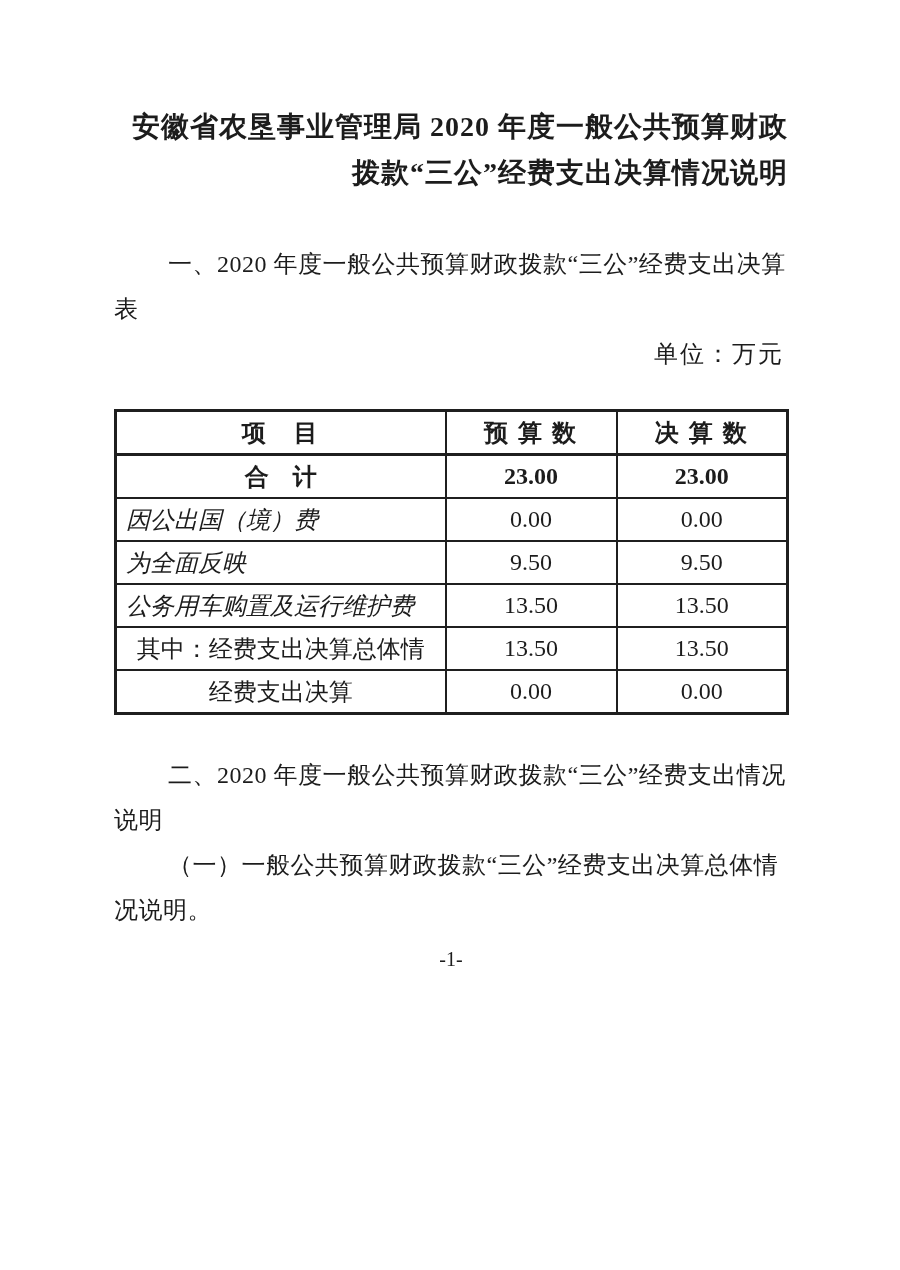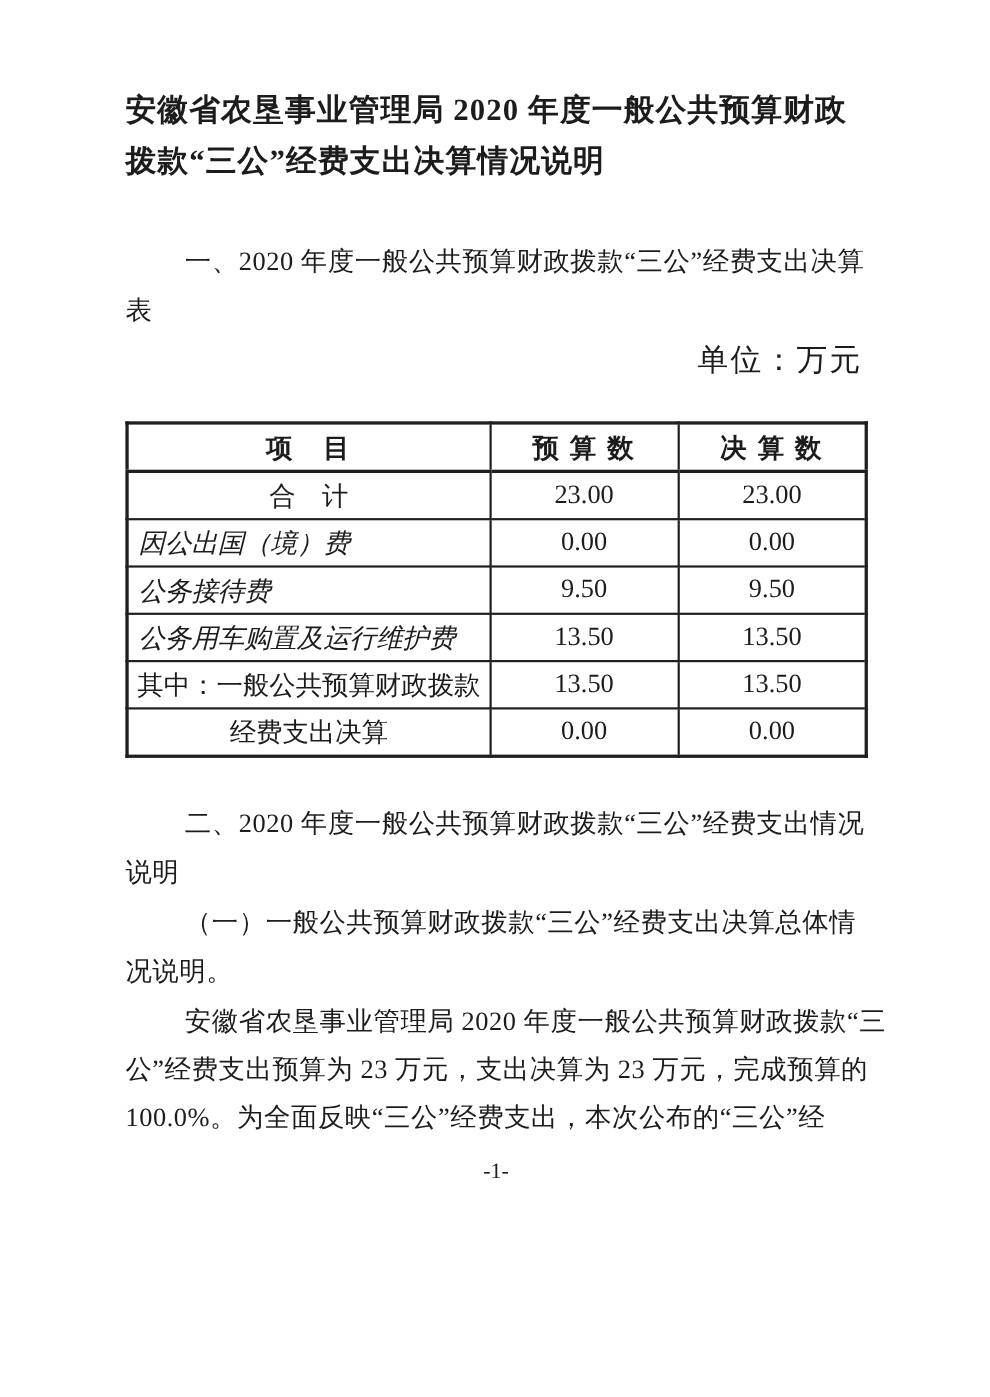--- a/index.html
+++ b/index.html
@@ -15,40 +15,40 @@
     color: #1c1c1c;
     overflow: hidden;
   }
   .content {
     position: absolute;
     left: 114px;
     top: 0;
     width: 674px;
   }
   .doc-title {
-    margin-top: 78px;
-    text-align: left;
+    margin-top: 104px;
+    text-align: right;
     font-size: 28px;
     font-weight: bold;
     line-height: 46px;
     letter-spacing: 1px;
   }
   .heading {
     font-size: 24px;
     font-weight: normal;
     line-height: 45px;
     letter-spacing: 0.5px;
   }
   .sect1 { margin-top: 46px; }
   .line { white-space: nowrap; }
   .indent { padding-left: 54px; }
   .unit-line {
     margin-top: 0px;
     text-align: right;
-    font-size: 28px;
+    font-size: 24px;
     line-height: 44px;
     letter-spacing: 2px;
     padding-right: 4px;
   }
   table.sangong {
     margin-top: 33px;
     width: 672px;
     border-collapse: collapse;
     table-layout: fixed;
   }
@@ -61,21 +61,21 @@
     text-align: center;
     vertical-align: middle;
     padding: 0;
   }
   table.sangong { border: 3px solid #1f1f1f; }
   table.sangong thead th {
     font-weight: bold;
     border-bottom-width: 3px;
     letter-spacing: 2px;
   }
-  table.sangong tr.total-row td { font-weight: normal; }
+  table.sangong tr.total-row td { font-weight: bold; }
   table.sangong td.al {
     text-align: left;
     padding-left: 9px;
     font-style: italic;
   }
   .sect2 { margin-top: 38px; }
   .para {
     font-size: 24px;
     line-height: 44px;
     letter-spacing: 0.5px;
@@ -122,31 +122,31 @@
         <td>合　计</td>
         <td>23.00</td>
         <td>23.00</td>
       </tr>
       <tr>
         <td class="al">因公出国（境）费</td>
         <td>0.00</td>
         <td>0.00</td>
       </tr>
       <tr>
-        <td class="al">公务接待费</td>
+        <td class="al">为全面反映</td>
         <td>9.50</td>
         <td>9.50</td>
       </tr>
       <tr>
         <td class="al">公务用车购置及运行维护费</td>
         <td>13.50</td>
         <td>13.50</td>
       </tr>
       <tr>
-        <td>其中：一般公共预算财政拨款</td>
+        <td>其中：经费支出决算总体情</td>
         <td>13.50</td>
         <td>13.50</td>
       </tr>
       <tr>
         <td>经费支出决算</td>
         <td>0.00</td>
         <td>0.00</td>
       </tr>
     </tbody>
   </table>
@@ -154,21 +154,16 @@
   <div class="heading sect2">
     <div class="line indent">二、2020 年度一般公共预算财政拨款“三公”经费支出情况</div>
     <div class="line">说明</div>
   </div>
 
   <div class="heading">
     <div class="line indent">（一）一般公共预算财政拨款“三公”经费支出决算总体情</div>
     <div class="line">况说明。</div>
   </div>
 
-  <div class="para">
-    <div class="line indent">安徽省农垦事业管理局 2020 年度一般公共预算财政拨款“三</div>
-    <div class="line">公”经费支出预算为 23 万元，支出决算为 23 万元，完成预算的</div>
-    <div class="line">100.0%。为全面反映“三公”经费支出，本次公布的“三公”经</div>
-  </div>
 
   <div class="footer">-1-</div>
 
 </div>
 
 </body></html>

